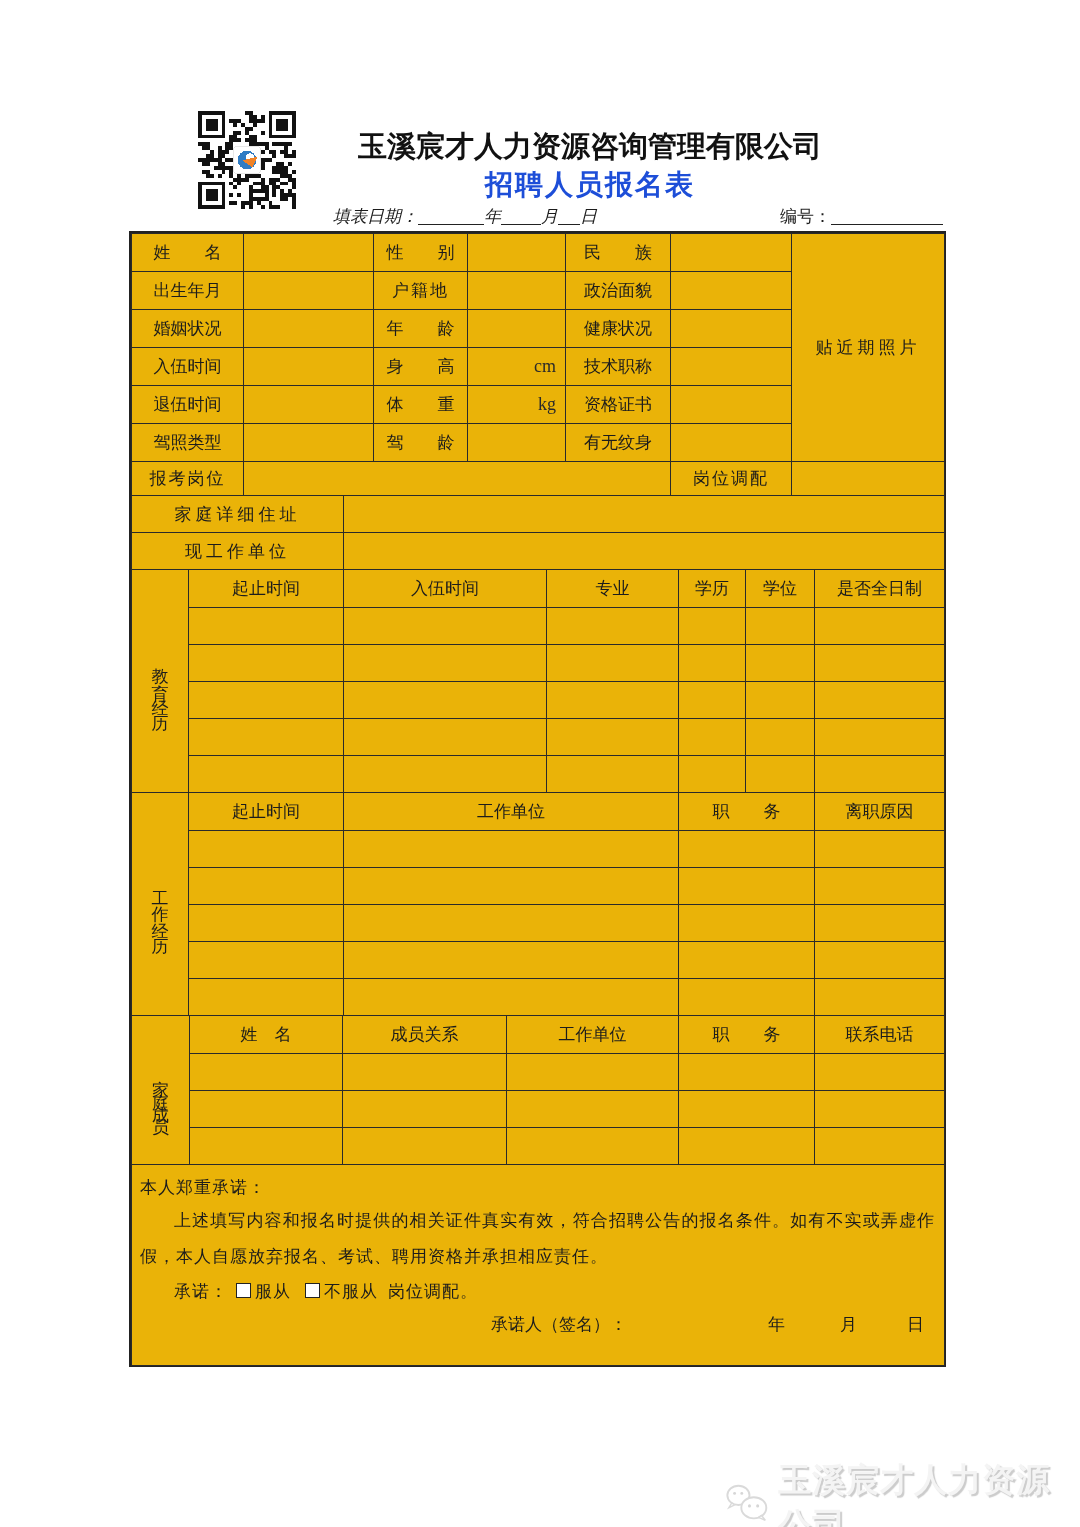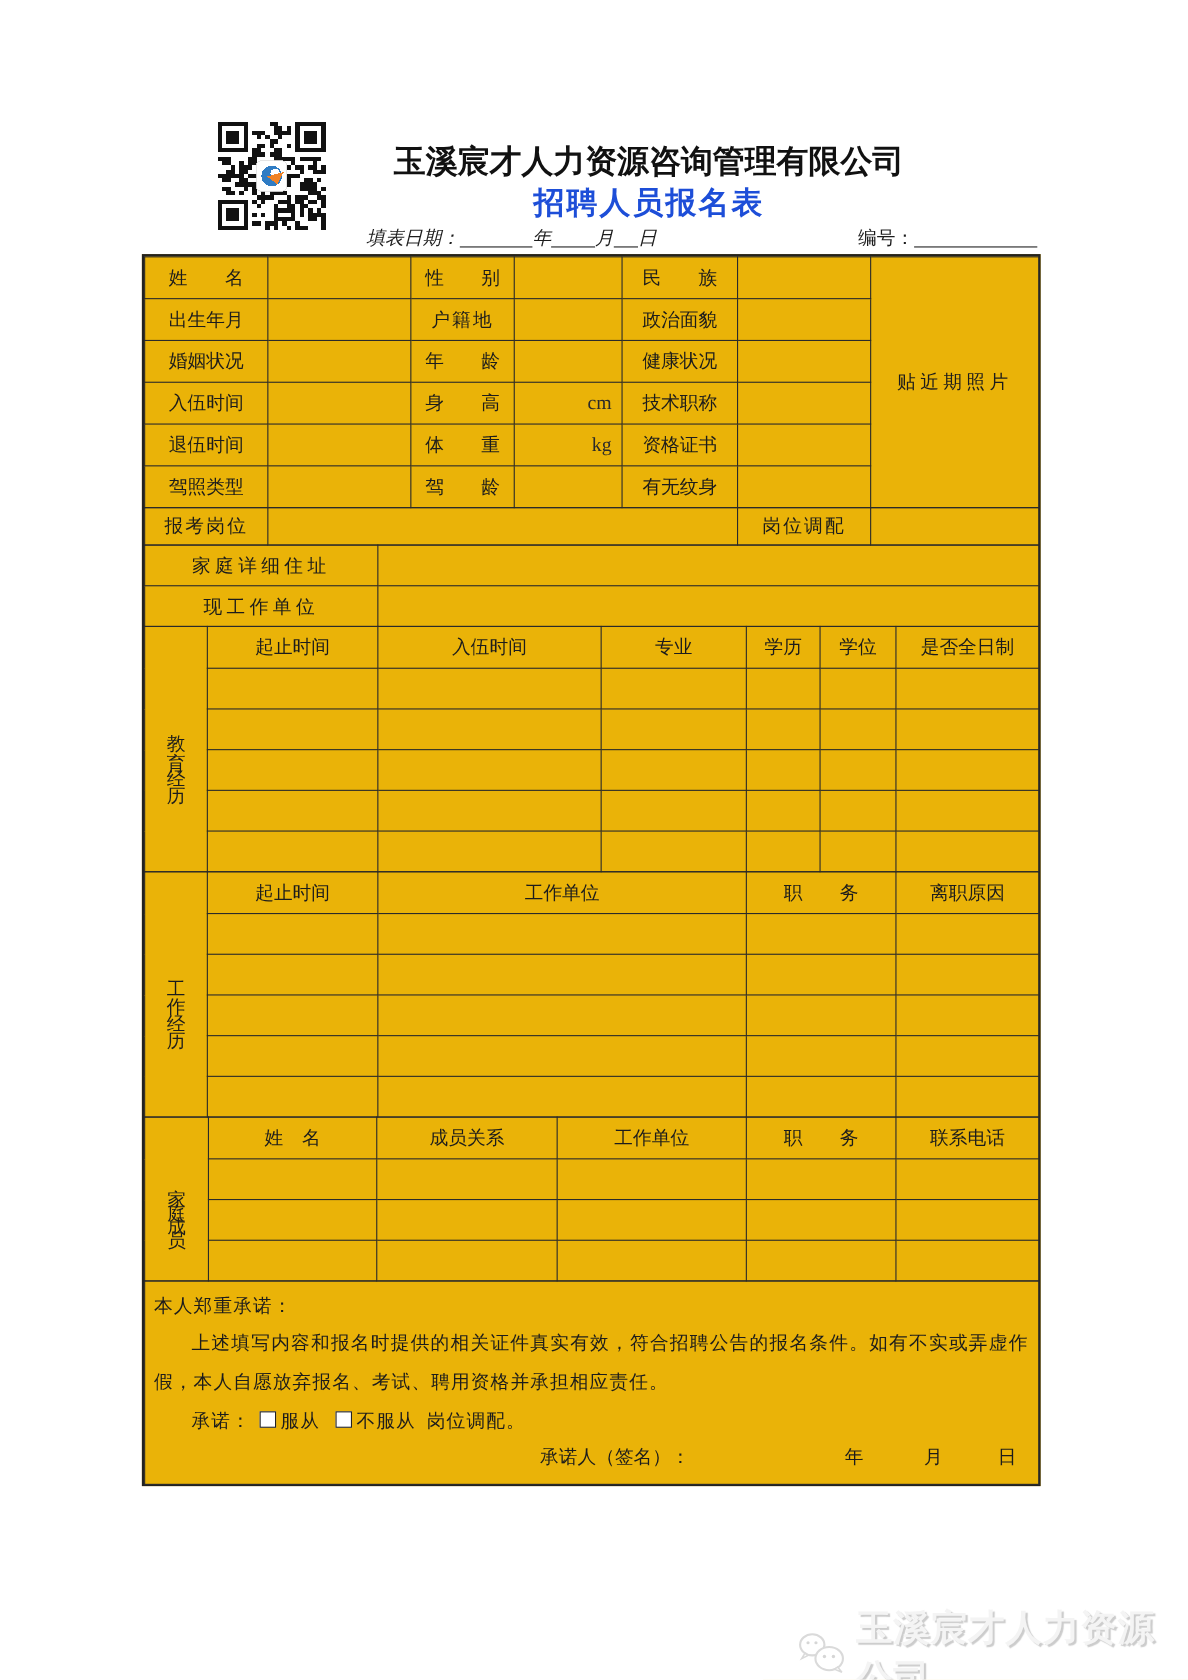--- a/index.html
+++ b/index.html
@@ -32,21 +32,21 @@
   .sp4{letter-spacing:4px;}
   .photo{letter-spacing:4px;}
   .unitcell{text-align:right;padding-right:9px;}
   .unit{font-family:Liberation Serif, serif;font-size:18px;color:#2a2a2a;}
   .vcell{vertical-align:middle;text-align:center;}
   .vtext{writing-mode:vertical-lr;text-orientation:upright;letter-spacing:16px;
          display:inline-block;font-size:17px;padding-top:14px;}
   .vtext.small{letter-spacing:13px;padding-top:10px;}
 
   
-  .commitTd{height:172px;text-align:left;vertical-align:top;padding:8px 10px 4px 8px;white-space:normal;}
+  .commitTd{height:172px;text-align:left;vertical-align:top;padding:8px 10px 20px 8px;white-space:normal;}
   .ctitle{line-height:30px;letter-spacing:1px;}
   .cbody{text-indent:2em;line-height:36px;letter-spacing:1px;text-align:justify;width:795px;}
   .cboxline{line-height:34px;padding-left:34px;letter-spacing:1px;}
   .checkbox{display:inline-block;width:13px;height:13px;border:1.5px solid #222;
             vertical-align:-1px;margin:0 4px 0 14px;background:#fff;}
   .checkbox.first{margin-left:8px;}
   .sfx{margin-left:10px;}
   .signline{line-height:32px;}
   .s1{margin-left:351px;}
   .sy{margin-left:141px;}

